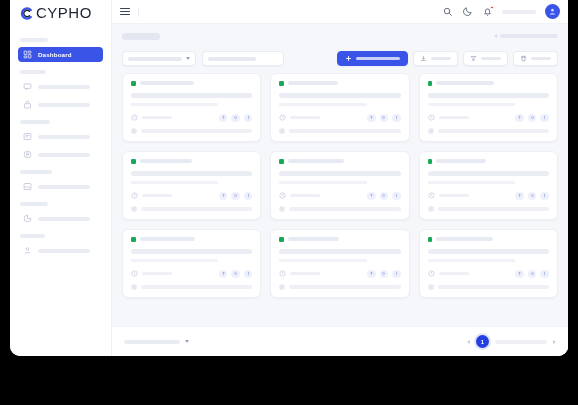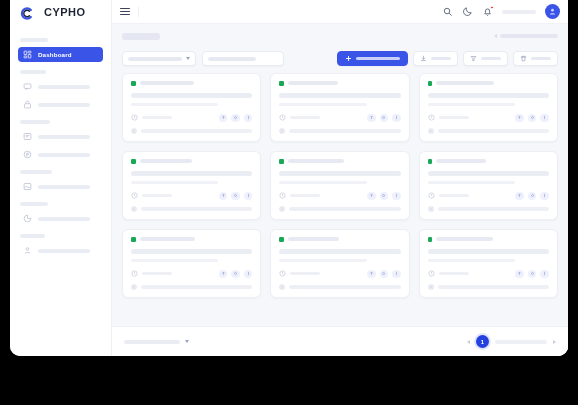--- a/index.html
+++ b/index.html
@@ -31,23 +31,22 @@
     display: flex; flex-direction: column;
   }
   .logo-row {
     height: 24px;
     display: flex; align-items: center;
     padding: 0 0 0 10px;
     gap: 3px;
   }
   .logo-mark { width: 13px; height: 13px; flex: 0 0 13px; }
   .logo-text {
-    font-size: 11px; font-weight: 700; letter-spacing: .5px;
+    font-size: 15px; font-weight: 400; letter-spacing: .5px;
     color: #1c2434;
-    margin-left: 8px;
   }
   .side-scroll { padding: 6px 8px 0 8px; flex: 1; }
 
   .sec-label { height: 4px; border-radius: 2px; background: #e9ecf3; margin: 8px 0 5px 2px; }
 
   .nav-item {
     display: flex; align-items: center; gap: 6px;
     height: 15px; border-radius: 4px;
     padding: 0 5px; margin-bottom: 3px;
   }

